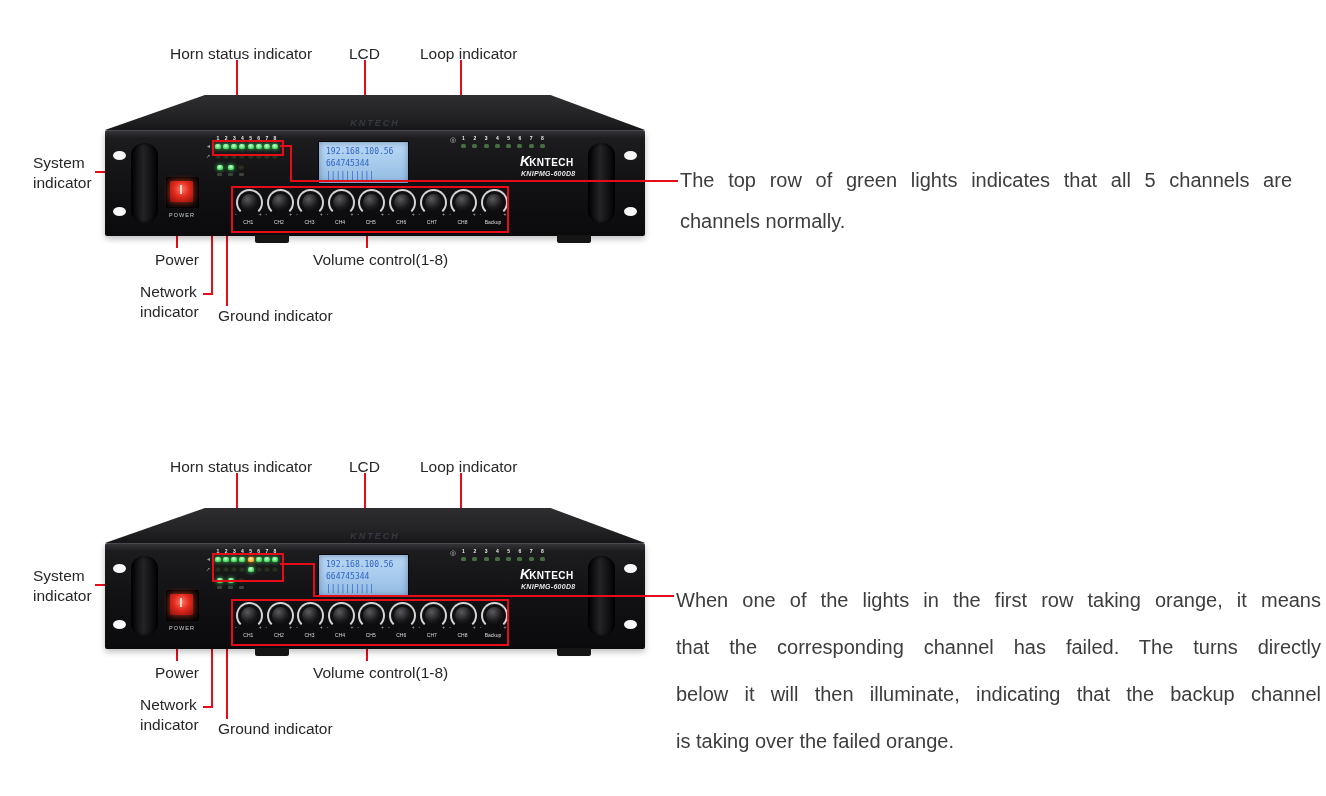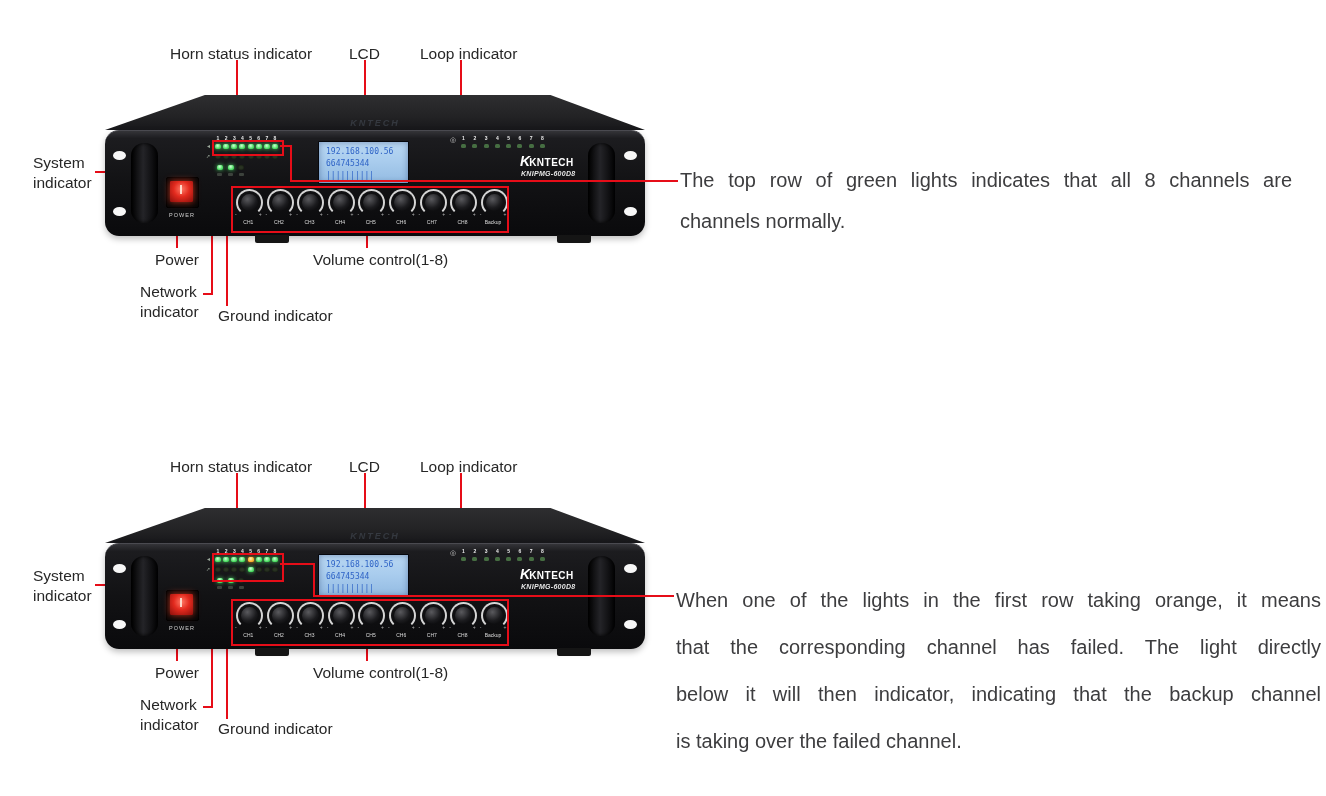--- a/index.html
+++ b/index.html
@@ -20,21 +20,21 @@
   .rframe{position:absolute;border:2px solid var(--annotation-red,#e60d18);}
 
   
   .device{position:absolute;left:105px;top:95px;width:540px;height:150px;}
   .lid{position:absolute;left:0;top:0;width:540px;height:35px;
        background:linear-gradient(180deg,#2e2e30 0%,#232325 60%,#17171a 100%);
        clip-path:polygon(18.5% 0,82.5% 0,100% 100%,0 100%);}
   .watermark{position:absolute;left:0;bottom:2px;width:100%;text-align:center;
        font-style:italic;font-weight:bold;font-size:9px;letter-spacing:2px;
        color:rgba(165,190,220,.17);}
-  .panel{position:absolute;left:0;top:35px;width:540px;height:105px;border-radius:14px;
+  .panel{position:absolute;left:0;top:35px;width:540px;height:105px;border-radius:2px;
        background:linear-gradient(180deg,#343438 0%,#1c1c1f 7%,#121214 50%,#0a0a0c 100%);
        border-top:1px solid #4a4a50;box-shadow:0 3px 6px rgba(0,0,0,.25);}
   .hole{position:absolute;width:13px;height:9px;border-radius:50%;background:#f7f7f7;}
   .handle{position:absolute;top:12px;width:27px;height:80px;border-radius:13px;
        background:linear-gradient(90deg,#000 0%,#242428 45%,#020203 100%);
        box-shadow:inset 0 0 4px #000;}
   .power-switch{position:absolute;left:61px;top:46px;width:31px;height:29px;background:#060606;
        border:1px solid #000;border-radius:2px;}
   .power-window{position:absolute;left:3px;top:3px;width:23px;height:21px;border-radius:1px;
        background:radial-gradient(circle at 50% 38%,#ff7a66 0%,#e32a1e 45%,#8c0f0b 100%);
@@ -301,21 +301,21 @@
       <div class="foot" style="left:452px;"></div>
     </div>
 
     <div class="rframe" style="left:212px;top:140px;width:68px;height:12px;"></div>
     <div class="rframe" style="left:231px;top:186px;width:274px;height:43px;"></div>
     <div class="rline h" style="left:280px;top:145px;width:12px;"></div>
     <div class="rline v" style="left:290px;top:145px;height:37px;"></div>
     <div class="rline h" style="left:290px;top:180px;width:388px;"></div>
 
     <div class="desc">
-      <div class="desc-line">The top row of green lights indicates that all 8 channels are</div>
+      <div class="desc-line">The top row of green lights indicates that all 5 channels are</div>
       <div class="desc-line">channels normally.</div>
     </div>
   </section>
 
   <section class="figure fig2">
 
     <div class="callout" style="left:170px;top:44px;">Horn status indicator</div>
     <div class="callout" style="left:349px;top:44px;">LCD</div>
     <div class="callout" style="left:420px;top:44px;">Loop indicator</div>
     <div class="callout" style="left:33px;top:153px;">System
@@ -503,19 +503,19 @@
     </div>
 
     <div class="rframe" style="left:212px;top:140px;width:68px;height:25px;"></div>
     <div class="rframe" style="left:231px;top:186px;width:274px;height:43px;"></div>
     <div class="rline h" style="left:280px;top:150px;width:35px;"></div>
     <div class="rline v" style="left:313px;top:150px;height:34px;"></div>
     <div class="rline h" style="left:313px;top:182px;width:361px;"></div>
 
     <div class="desc">
       <div class="desc-line">When one of the lights in the first row taking orange, it means</div>
-      <div class="desc-line">that the corresponding channel has failed. The light directly</div>
-      <div class="desc-line">below it will then indicator, indicating that the backup channel</div>
-      <div class="desc-line">is taking over the failed channel.</div>
+      <div class="desc-line">that the corresponding channel has failed. The turns directly</div>
+      <div class="desc-line">below it will then illuminate, indicating that the backup channel</div>
+      <div class="desc-line">is taking over the failed orange.</div>
     </div>
   </section>
 
 </div>
 
 </body></html>

